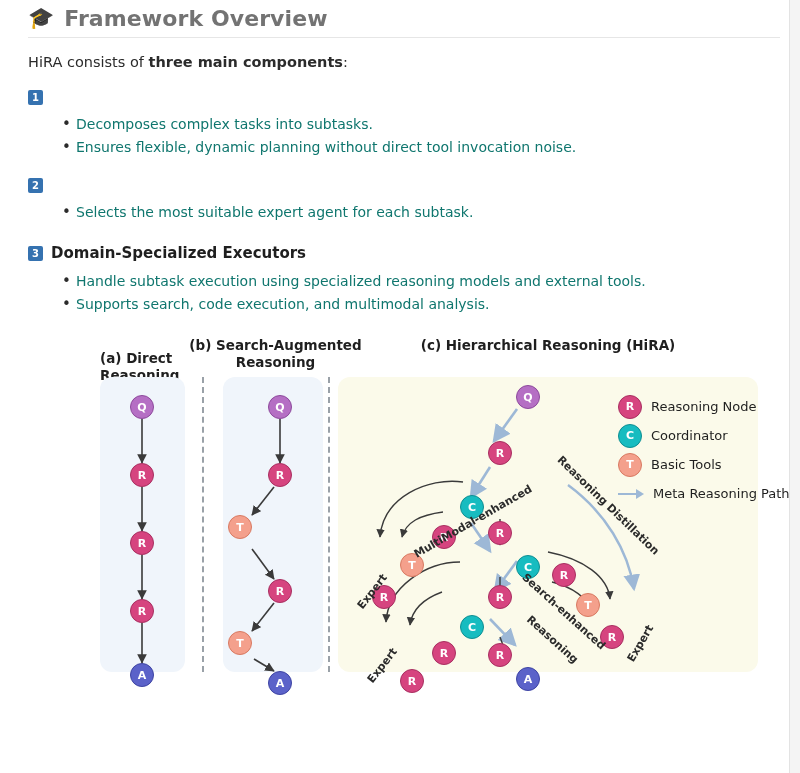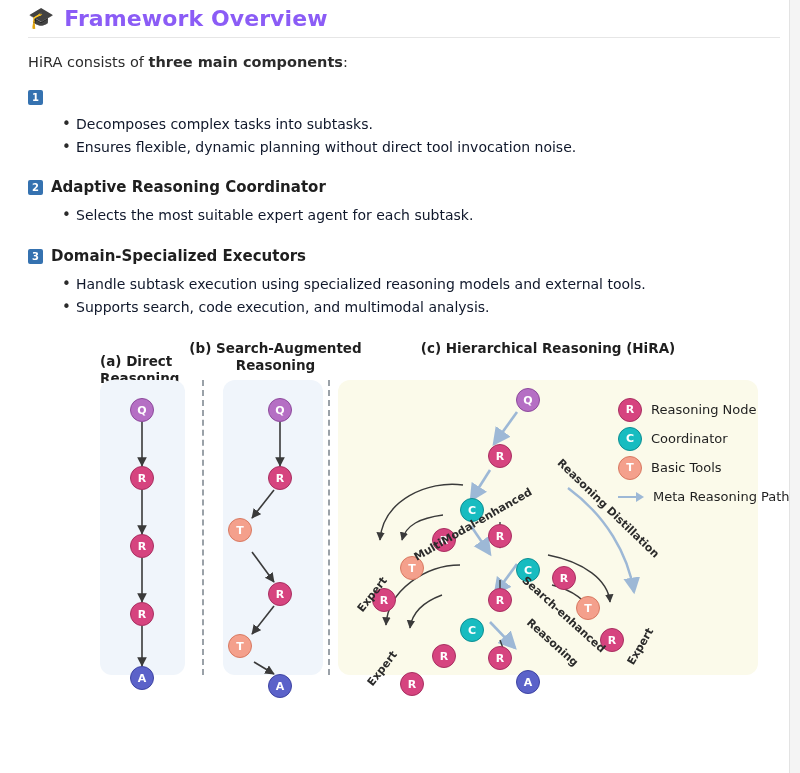--- a/index.html
+++ b/index.html
@@ -42,21 +42,21 @@
     border-bottom: 1px solid #e6e6e6;
   }
   .doc-title .emoji {
     font-size: 21px;
     line-height: 1;
   }
   .doc-title h1 {
     font-size: 22px;
     font-weight: bold;
     margin: 0;
-    color: #8b5cf6;
+    color: #737373;
     letter-spacing: 0.1px;
   }
 
   .intro {
     font-size: 14.5px;
     margin: 16px 0 0 0;
     color: #2b2b2b;
   }
   .intro b { font-weight: bold; }
 
@@ -89,21 +89,21 @@
   ul.bullets {
     margin: 8px 0 0 0;
     padding-left: 34px;
     list-style: none;
   }
   ul.bullets li {
     font-size: 14px;
     line-height: 1.62;
     position: relative;
     padding-left: 14px;
-    color: #0f172a;
+    color: #0f766e;
   }
   ul.bullets li::before {
     content: "\2022";
     position: absolute;
     left: 0;
     top: -1px;
     font-size: 15px;
     color: #2b2b2b;
   }
   ul.bullets li b { font-weight: bold; }
@@ -240,21 +240,20 @@
   <div class="sec-head">
     <span class="num-badge">1</span>
   </div>
   <ul class="bullets">
     <li>Decomposes complex tasks into subtasks.</li>
     <li>Ensures flexible, dynamic planning without direct tool invocation noise.</li>
   </ul>
 
   <div class="sec-head">
     <span class="num-badge">2</span>
-    <span class="sec-label">Adaptive Reasoning Coordinator</span>
   </div>
   <ul class="bullets">
     <li>Selects the most suitable expert agent for each subtask.</li>
   </ul>
 
   <div class="sec-head">
     <span class="num-badge">3</span>
     <span class="sec-label">Domain-Specialized Executors</span>
   </div>
   <ul class="bullets">

